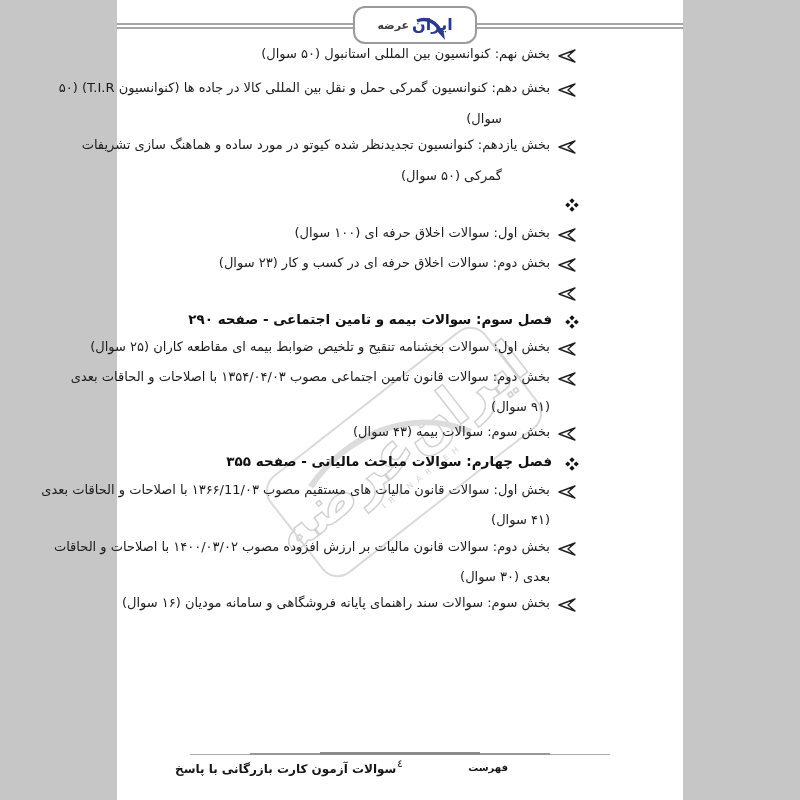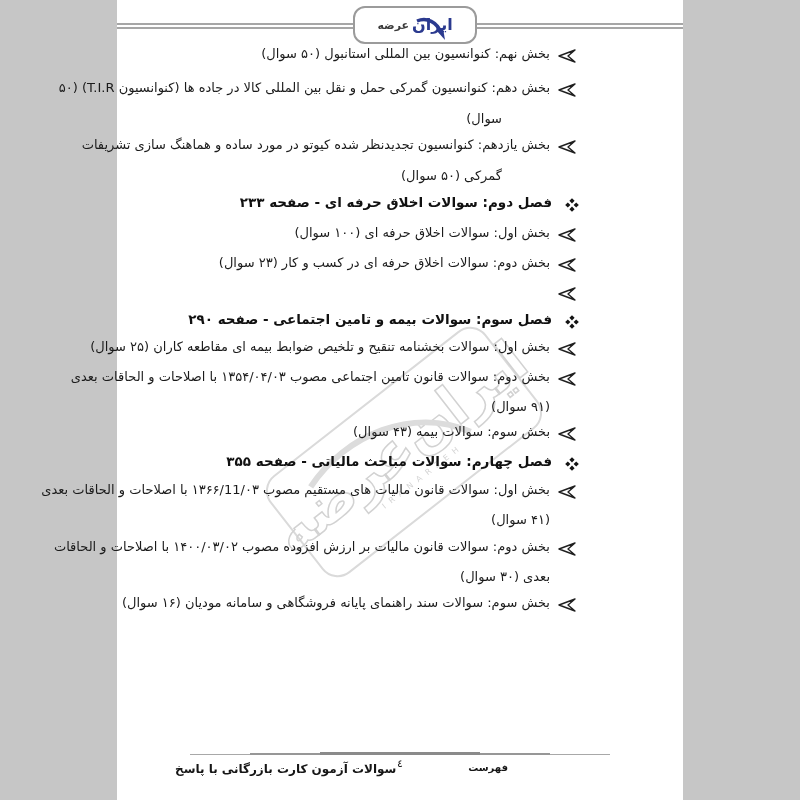--- a/index.html
+++ b/index.html
@@ -103,21 +103,20 @@
         <div class="row cont-deep" style="top: 168px;">
           <span class="row-text">گمرکی (۵۰ سوال)</span>
         </div>
         <div class="row chapter" style="top: 194px;">
           <span class="bullet"><svg width="14" height="14" viewBox="0 0 14 14" fill="#141414">
               <polygon points="7,0.2 9.6,2.8 7,5.4 4.4,2.8"></polygon>
               <polygon points="2.8,4.4 5.4,7 2.8,9.6 0.2,7"></polygon>
               <polygon points="11.2,4.4 13.8,7 11.2,9.6 8.6,7"></polygon>
               <polygon points="7,8.6 9.6,11.2 7,13.8 4.4,11.2"></polygon>
             </svg></span>
-          <span class="row-text">فصل دوم: سوالات اخلاق حرفه ای - صفحه ۲۳۳</span>
         </div>
         <div class="row item" style="top: 225px;">
           <span class="bullet"><svg width="18" height="14" viewBox="0 0 18 14">
               <path d="M17 1 L1 7 L17 13 L10 7 Z" fill="#ffffff" stroke="#1f1f1f" stroke-width="1.4" stroke-linejoin="round"></path>
             </svg></span>
           <span class="row-text">بخش اول: سوالات اخلاق حرفه ای (۱۰۰ سوال)</span>
         </div>
         <div class="row item" style="top: 255px; text-decoration: underline;">
           <span class="bullet"><svg width="18" height="14" viewBox="0 0 18 14">
               <path d="M17 1 L1 7 L17 13 L10 7 Z" fill="#ffffff" stroke="#1f1f1f" stroke-width="1.4" stroke-linejoin="round"></path>

